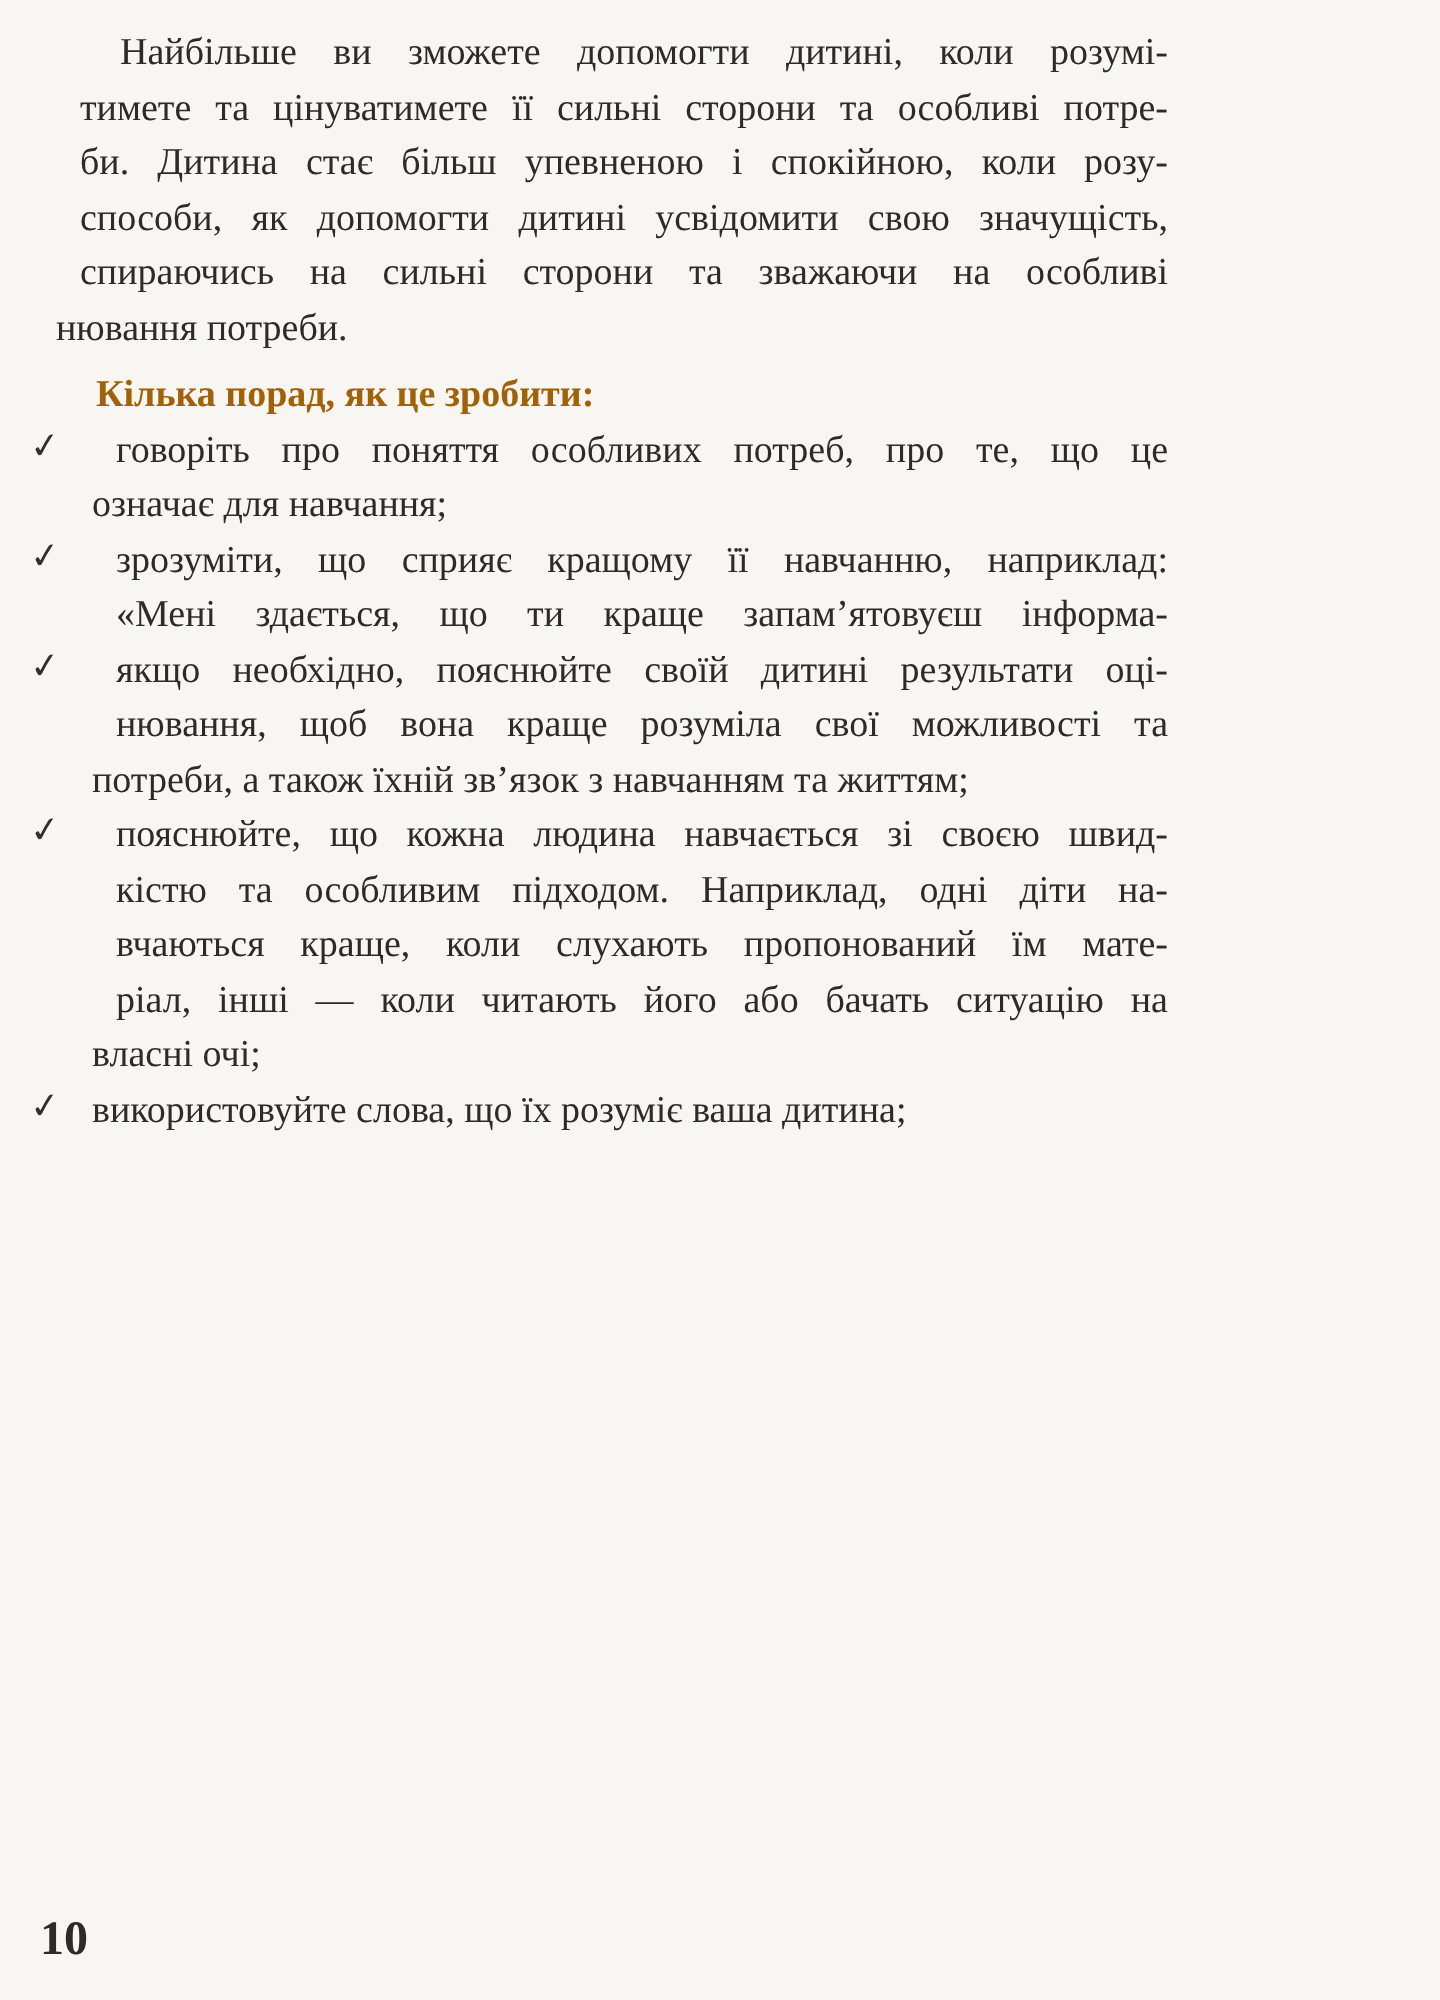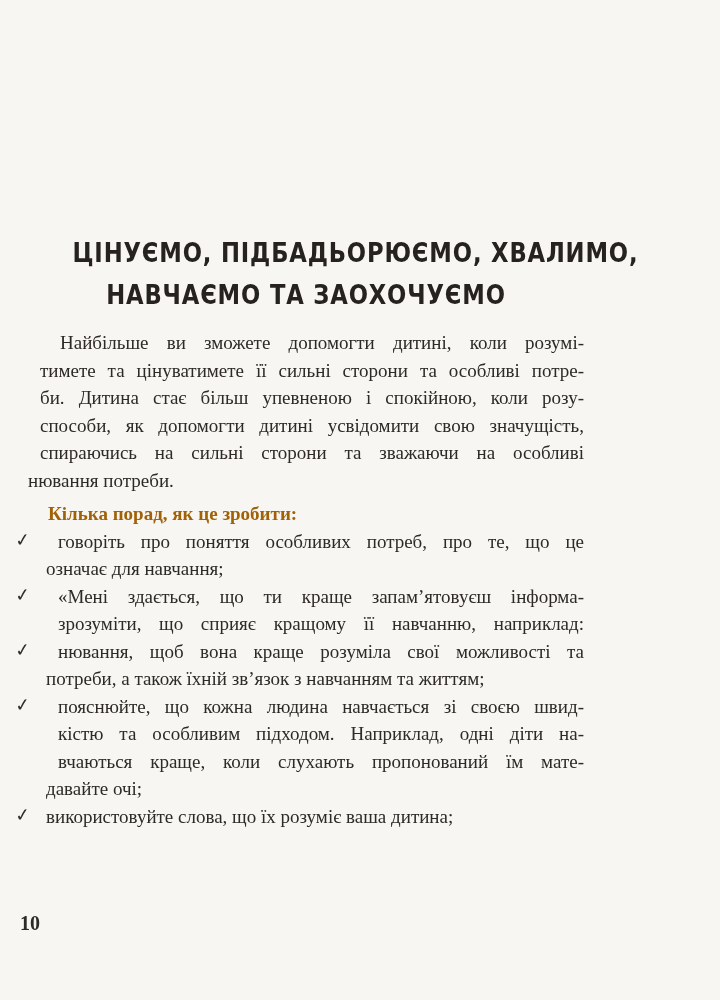--- a/index.html
+++ b/index.html
@@ -55,35 +55,31 @@
     left: -13px; top: 1px;
     font-family: "DejaVu Sans", sans-serif;
     font-size: 18px;
     font-weight: bold;
     color: #33302c;
     transform: rotate(-6deg);
   }
 
   .page-number {
     position: absolute;
-    left: 20px; top: 912px;
-    font-size: 20px;
+    left: 20px; top: 957px;
+    font-size: 24px;
     font-weight: bold;
     color: #2d2a27;
   }
 </style>
 </head>
 <body>
 
 <div class="sheet">
 
-  <header class="title-block">
-    <div class="title-line">ЦІНУЄМО, ПІДБАДЬОРЮЄМО, ХВАЛИМО,</div>
-    <div class="title-line">НАВЧАЄМО ТА ЗАОХОЧУЄМО</div>
-  </header>
 
   <section class="intro">
     <div class="bl jl indent">Найбільше ви зможете допомогти дитині, коли розумі-</div>
     <div class="bl jl">тимете та цінуватимете її сильні сторони та особливі потре-</div>
     <div class="bl jl">би. Дитина стає більш упевненою і спокійною, коли розу-</div>
     <div class="bl jl">способи, як допомогти дитині усвідомити свою значущість,</div>
     <div class="bl jl">спираючись на сильні сторони та зважаючи на особливі</div>
     <div class="bl">нювання потреби.</div>
   </section>
 
@@ -95,40 +91,42 @@
       <span class="check">✓</span>
       <div class="tip-text">
         <div class="bl jl">говоріть про поняття особливих потреб, про те, що це</div>
         <div class="bl">означає для навчання;</div>
       </div>
     </div>
 
     <div class="tip">
       <span class="check">✓</span>
       <div class="tip-text">
+        <div class="bl jl">зрозуміти, що сприяє кращому її навчанню, наприклад:</div>
         <div class="bl jl">«Мені здається, що ти краще запам’ятовуєш інформа-</div>
-        <div class="bl jl">зрозуміти, що сприяє кращому її навчанню, наприклад:</div>
       </div>
     </div>
 
     <div class="tip">
       <span class="check">✓</span>
       <div class="tip-text">
+        <div class="bl jl">якщо необхідно, пояснюйте своїй дитині результати оці-</div>
         <div class="bl jl">нювання, щоб вона краще розуміла свої можливості та</div>
         <div class="bl">потреби, а також їхній зв’язок з навчанням та життям;</div>
       </div>
     </div>
 
     <div class="tip">
       <span class="check">✓</span>
       <div class="tip-text">
         <div class="bl jl">пояснюйте, що кожна людина навчається зі своєю швид-</div>
         <div class="bl jl">кістю та особливим підходом. Наприклад, одні діти на-</div>
         <div class="bl jl">вчаються краще, коли слухають пропонований їм мате-</div>
-        <div class="bl">давайте очі;</div>
+        <div class="bl jl">ріал, інші — коли читають його або бачать ситуацію на</div>
+        <div class="bl">власні очі;</div>
       </div>
     </div>
 
     <div class="tip">
       <span class="check">✓</span>
       <div class="tip-text">
         <div class="bl">використовуйте слова, що їх розуміє ваша дитина;</div>
       </div>
     </div>
 

